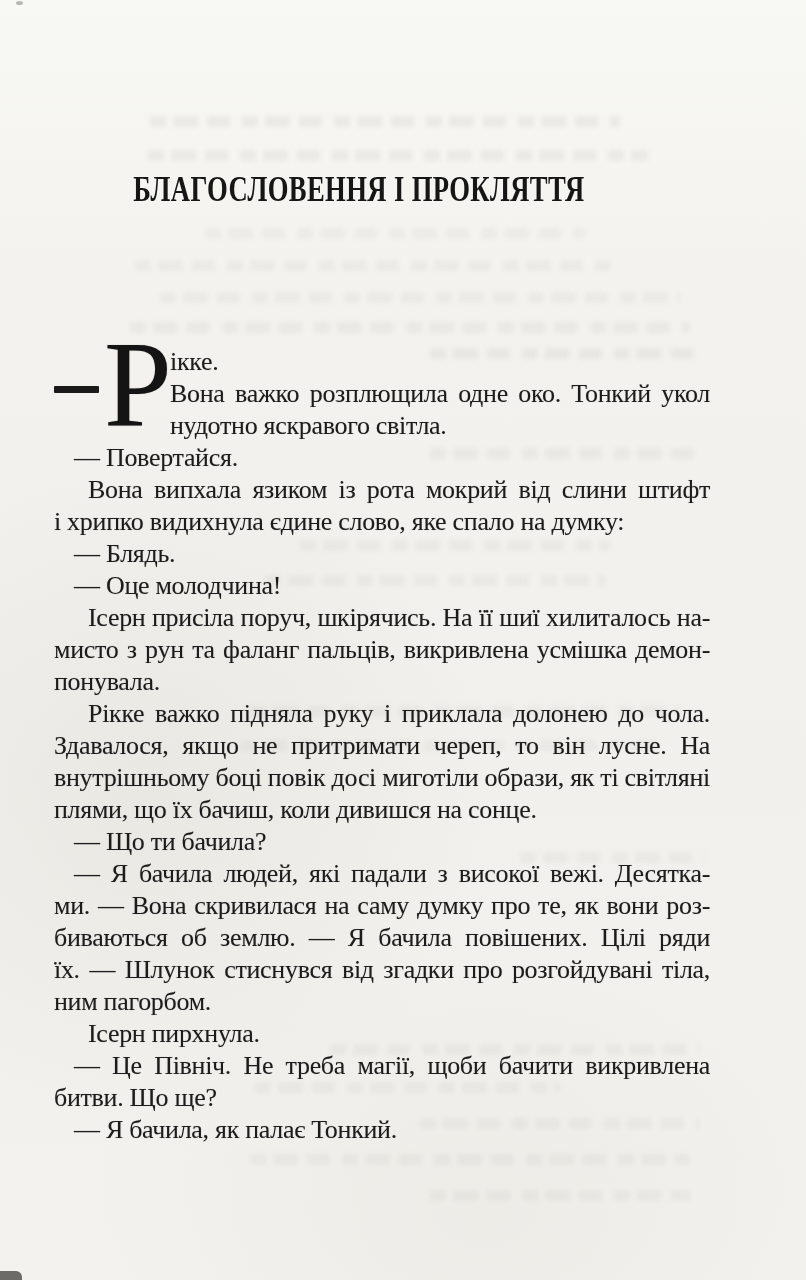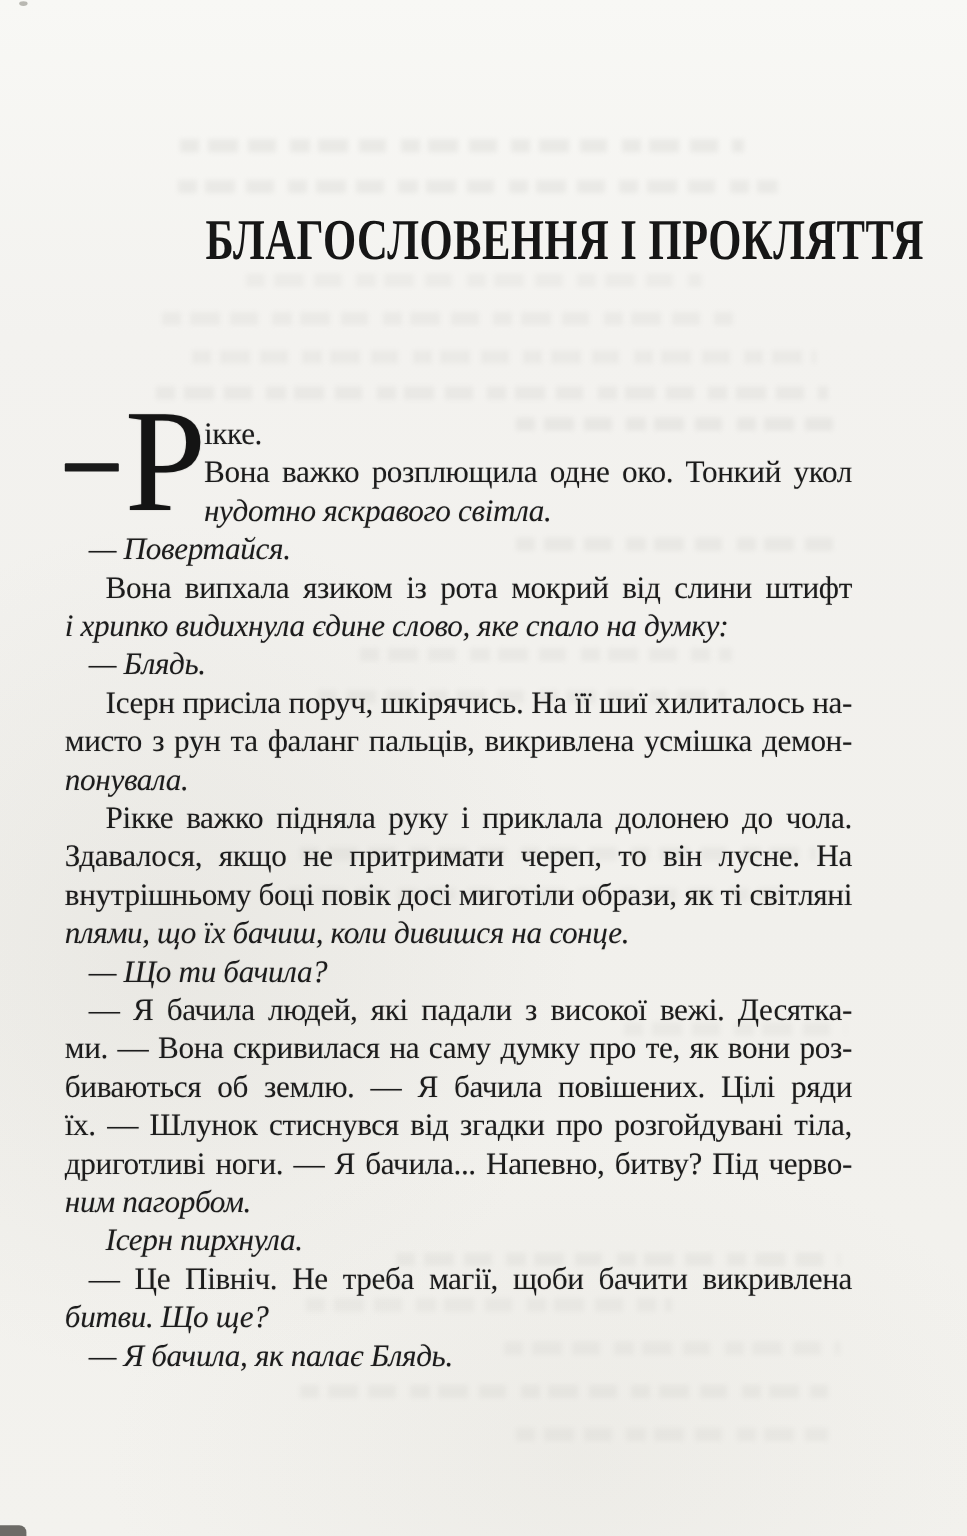--- a/index.html
+++ b/index.html
@@ -28,23 +28,23 @@
       #8d8d87 0 16px, transparent 16px 23px,
       #8d8d87 23px 48px, transparent 48px 57px,
       #8d8d87 57px 80px, transparent 80px 92px);
     filter: blur(2px);
   }
 
   
   .chapter-title {
     position: absolute;
     top: 170px; left: 54px; width: 656px;
-    margin: 12px;
+    margin: 0;
     text-align: left;
-    font-size: 48px;
+    font-size: 36px;
     line-height: 38px;
     font-weight: bold;
     color: #161616;
     letter-spacing: 0.5px;
     white-space: nowrap;
   }
   .chapter-title .squeeze {
     display: inline-block;
     transform: scaleX(0.74);
     transform-origin: 50% 50%;
@@ -59,21 +59,21 @@
     letter-spacing: -0.3px;
     color: #1c1c1c;
     text-shadow: 0 0 1px rgba(40,40,40,0.25);
   }
   .para { margin: 0; }
   .tline {
     height: 32px; line-height: 32px;
     text-align: justify;
     text-align-last: justify;
   }
-  .tline-last { text-align-last: left; font-style: italic; }
+  .tline-last { text-align-last: left; }
   .para-normal   .tline:first-child { padding-left: 34px; }
   .para-dialogue .tline:first-child { padding-left: 20px; }
 
   
   .para-dropcap { position: relative; }
   .para-dropcap .lines { margin-left: 116px; }
   .dropcap {
     position: absolute;
     left: 50px; top: -22px;
     font-size: 122px;
@@ -155,51 +155,53 @@
     <div class="para para-dialogue">
         <div class="tline tline-last">— Повертайся.</div>
       </div>
     <div class="para para-normal">
         <div class="tline">Вона випхала язиком із рота мокрий від слини штифт</div>
         <div class="tline tline-last">і хрипко видихнула єдине слово, яке спало на думку:</div>
       </div>
     <div class="para para-dialogue">
         <div class="tline tline-last">— Блядь.</div>
       </div>
+    <div class="para para-dialogue">
+        <div class="tline tline-last">— Оце молодчина!</div>
+      </div>
     <div class="para para-normal">
         <div class="tline">Ісерн присіла поруч, шкірячись. На її шиї хилиталось на-</div>
         <div class="tline">мисто з рун та фаланг пальців, викривлена усмішка демон-</div>
         <div class="tline tline-last">понувала.</div>
       </div>
     <div class="para para-normal">
         <div class="tline">Рікке важко підняла руку і приклала долонею до чола.</div>
         <div class="tline">Здавалося, якщо не притримати череп, то він лусне. На</div>
         <div class="tline">внутрішньому боці повік досі миготіли образи, як ті світляні</div>
         <div class="tline tline-last">плями, що їх бачиш, коли дивишся на сонце.</div>
       </div>
     <div class="para para-dialogue">
         <div class="tline tline-last">— Що ти бачила?</div>
       </div>
     <div class="para para-dialogue">
         <div class="tline">— Я бачила людей, які падали з високої вежі. Десятка-</div>
         <div class="tline">ми. — Вона скривилася на саму думку про те, як вони роз-</div>
         <div class="tline">биваються об землю. — Я бачила повішених. Цілі ряди</div>
         <div class="tline">їх. — Шлунок стиснувся від згадки про розгойдувані тіла,</div>
-        <div class="tline">дриготливі ноги. — Я бачила... Напевно, битву? Під черво-</div>
         <div class="tline tline-last">ним пагорбом.</div>
       </div>
     <div class="para para-normal">
         <div class="tline tline-last">Ісерн пирхнула.</div>
       </div>
     <div class="para para-dialogue">
         <div class="tline">— Це Північ. Не треба магії, щоби бачити викривлена</div>
         <div class="tline tline-last">битви. Що ще?</div>
       </div>
     <div class="para para-dialogue">
-        <div class="tline tline-last">— Я бачила, як палає Блядь.</div>
+        <div class="tline tline-last">— Я бачила, як палає Тонкий.</div>
       </div>
 
   </section>
 
   <div class="speck"></div>
   <div class="corner-mark"></div>
 
 </div>
 
 </body></html>

